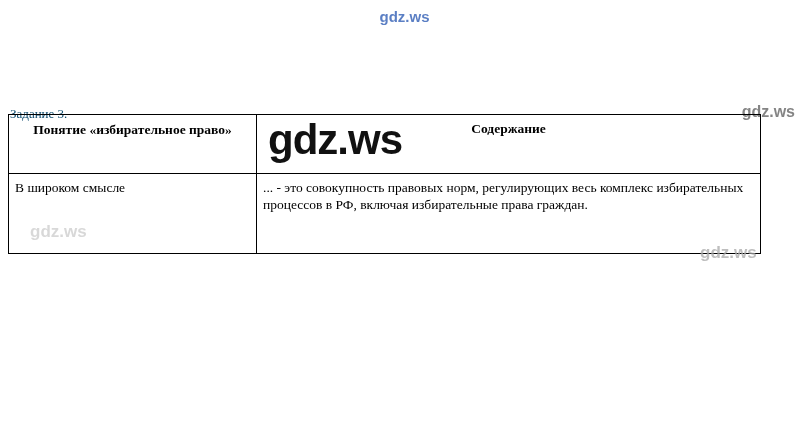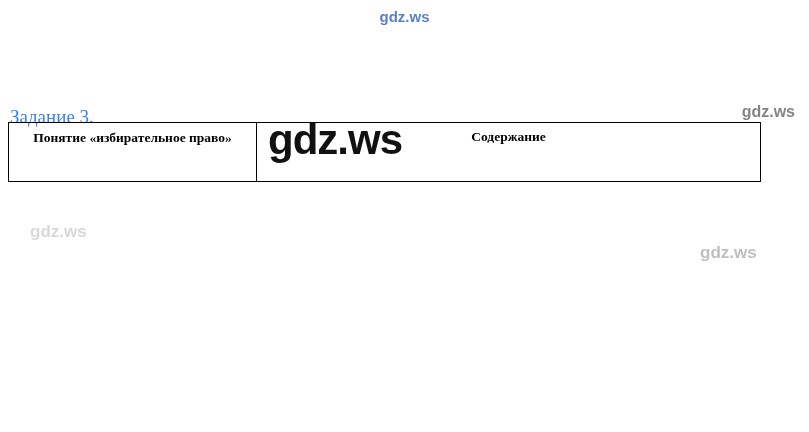--- a/index.html
+++ b/index.html
@@ -69,28 +69,28 @@
     font-family: "Liberation Sans", sans-serif;
     font-size: 17px;
     font-weight: bold;
     color: #a9a9a9;
     opacity: 0.75;
   }
   .task-label {
     position: absolute;
     left: 10px;
     top: 106px;
-    font-size: 19px;
-    color: #3b82f6;
+    font-size: 13px;
+    color: #0c4a6e;
     text-align: center;
   }
   table.tbl {
     position: absolute;
     left: 8px;
-    top: 122px;
+    top: 114px;
     width: 752px;
     border-collapse: collapse;
     table-layout: fixed;
   }
   table.tbl td, table.tbl th {
     border: 1px solid #000000;
     vertical-align: top;
     padding: 5px 6px 6px 6px;
     font-size: 13.5px;
     line-height: 1.28;
@@ -130,20 +130,24 @@
       <col class="col-a">
       <col class="col-b">
     </colgroup>
     <thead>
       <tr>
         <th class="hd left-head">Понятие «избирательное право»</th>
         <th class="hd">Содержание</th>
       </tr>
     </thead>
     <tbody>
+      <tr>
+        <td class="cell-term second">В широком смысле</td>
+        <td class="cell-content">... - это совокупность правовых норм, регулирующих весь комплекс избирательных процессов в РФ, включая избирательные права граждан.</td>
+      </tr>
     </tbody>
   </table>
 
   <div class="wm-big">gdz.ws</div>
   <div class="wm-faint-mid">gdz.ws</div>
   <div class="wm-faint-right">gdz.ws</div>
 
 </div>
 
 </body></html>

